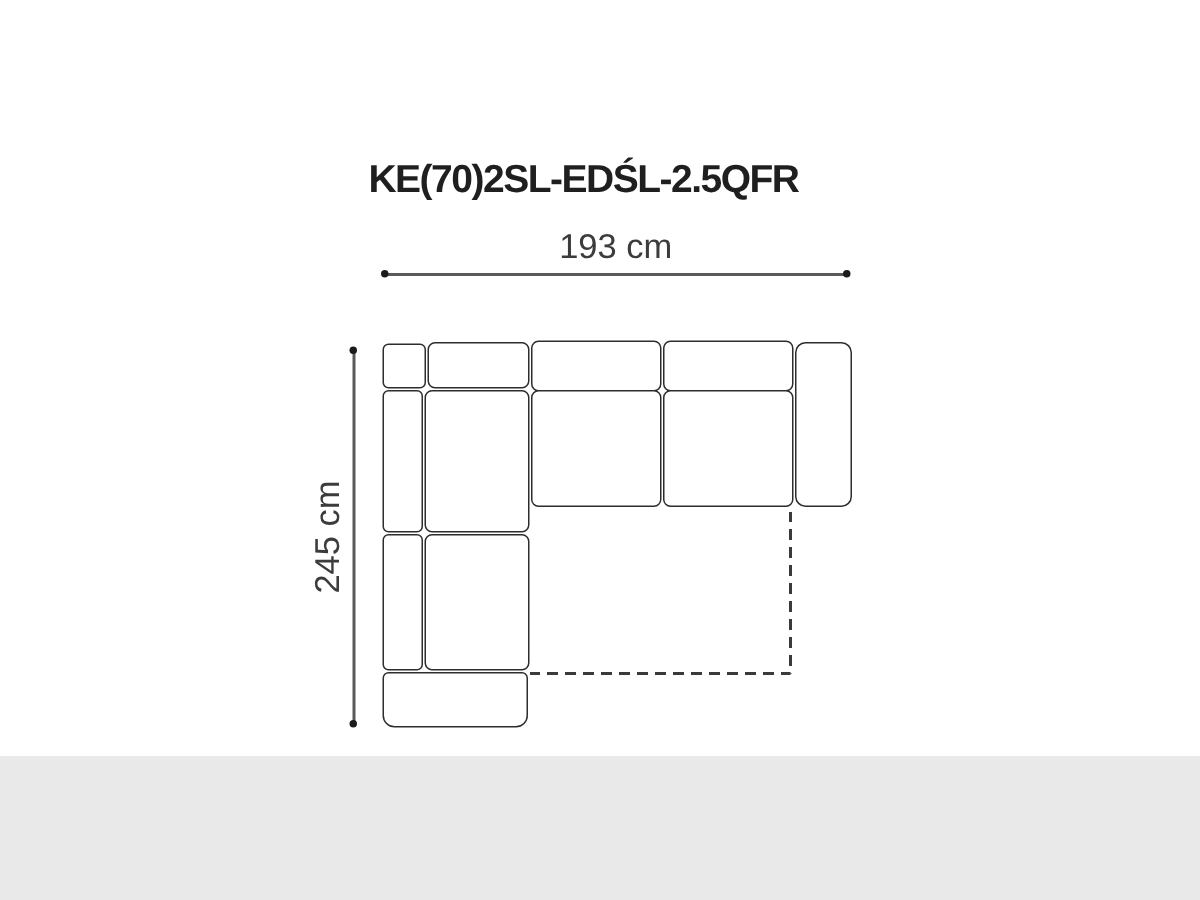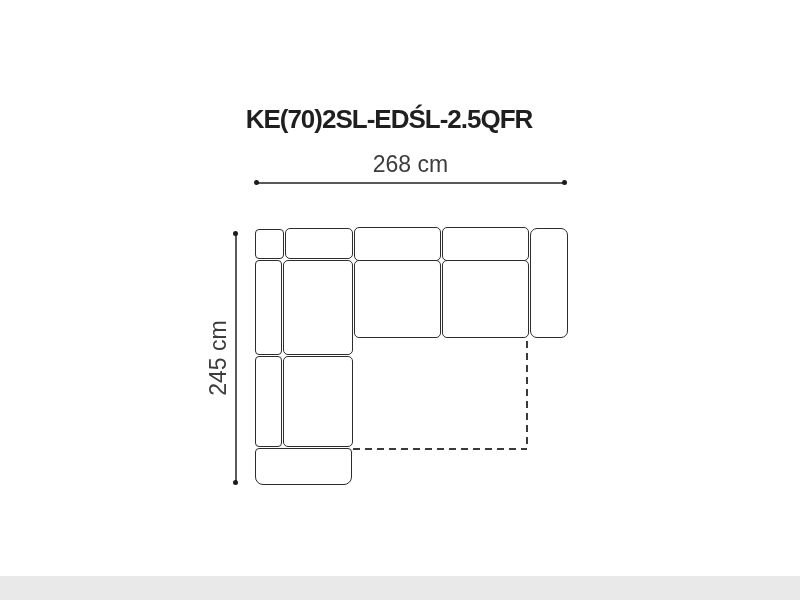--- a/index.html
+++ b/index.html
@@ -7,21 +7,21 @@
     --dimension-line:#5a5a5a;
     --dashed-line:#3a3a3a;
     --title-text:#1f1f1f;
     --dimension-text:#3c3c3c;
     --background:#ffffff;
   }
   html,body{margin:0;padding:0;}
   body{background:#e9e9e9;font-family:"Liberation Sans", sans-serif;}
   #canvas{
     position:relative;
-    width:800px;height:576px;
+    width:800px;height:504px;
     background:var(--background);
     overflow:hidden;
   }
   .title{
     position:absolute;
     left:0;top:104px;width:778px;
     text-align:center;
     font-size:26px;
     font-weight:bold;
     letter-spacing:-1px;
@@ -87,21 +87,21 @@
     background:repeating-linear-gradient(to right,var(--dashed-line) 0 7px,transparent 7px 12px);
   }
 </style>
 </head>
 <body>
 
 <div id="canvas">
 
   <div class="title">KE(70)2SL-EDŚL-2.5QFR</div>
 
-  <div class="dim-label-h">268 cm</div>
+  <div class="dim-label-h">193 cm</div>
 
   <div class="dim-line h">
     <span class="dot start"></span>
     <span class="dot end"></span>
   </div>
 
   <div class="dim-line v">
     <span class="dot start"></span>
     <span class="dot end"></span>
   </div>

